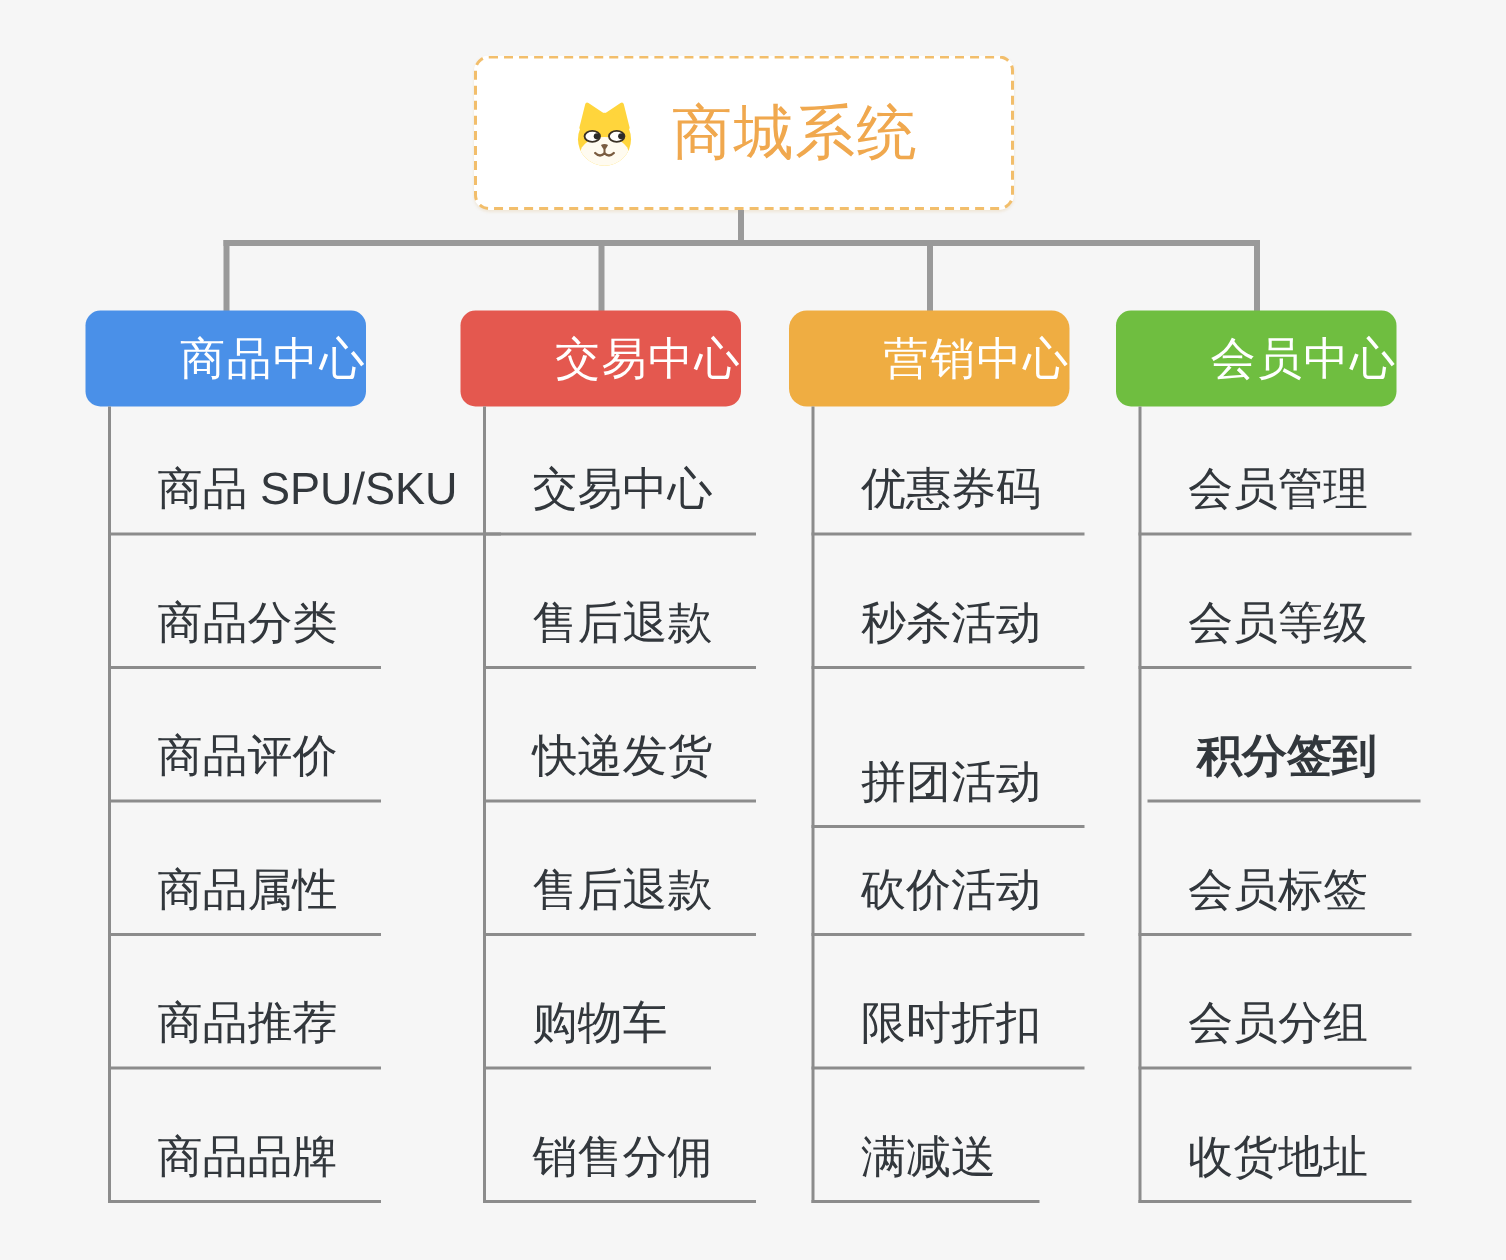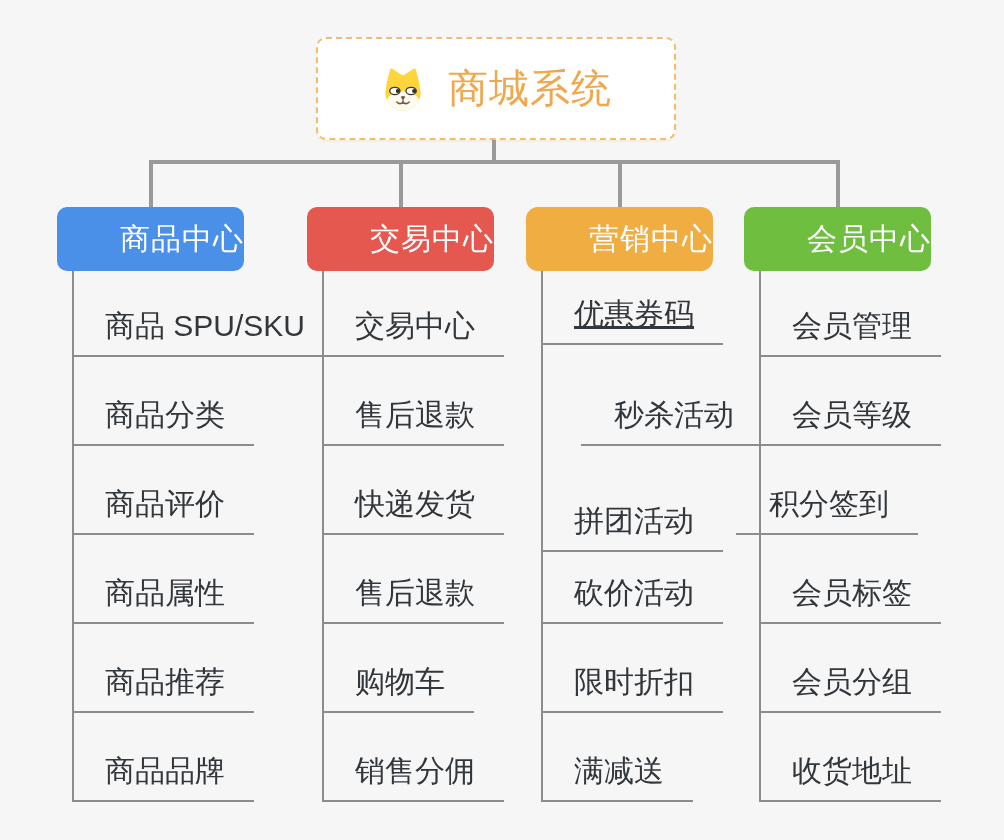--- a/index.html
+++ b/index.html
@@ -148,24 +148,24 @@
         <span>购物车</span>
       </div>
       <div class="mind-item" style="left: 322px; top: 756px;">
         <span>销售分佣</span>
       </div>
       <div class="line" style="left: 617.5px; top: 160px; width: 4px; height: 49px;"></div>
       <div class="branch-box" style="left: 526px; background: rgb(239, 173, 66); border-radius: 12px;">
         <span>营销中心</span>
       </div>
       <div class="thin-line" style="left: 541px; top: 271px; width: 2px; height: 531px;"></div>
-      <div class="mind-item" style="left: 541px; top: 299px; text-decoration: underline;">
+      <div class="mind-item" style="left: 541px; top: 311px;">
         <span>优惠券码</span>
       </div>
-      <div class="mind-item" style="left: 541px; top: 400px; margin-left: 40px;">
+      <div class="mind-item" style="left: 541px; top: 400px;">
         <span>秒杀活动</span>
       </div>
       <div class="mind-item" style="left: 541px; top: 506px;">
         <span>拼团活动</span>
       </div>
       <div class="mind-item" style="left: 541px; top: 578px;">
         <span>砍价活动</span>
       </div>
       <div class="mind-item" style="left: 541px; top: 667px;">
         <span>限时折扣</span>
@@ -177,21 +177,21 @@
       <div class="branch-box" style="left: 744px; background: rgb(111, 190, 64);">
         <span>会员中心</span>
       </div>
       <div class="thin-line" style="left: 759px; top: 271px; width: 2px; height: 531px;"></div>
       <div class="mind-item" style="left: 759px; top: 311px;">
         <span>会员管理</span>
       </div>
       <div class="mind-item" style="left: 759px; top: 400px;">
         <span>会员等级</span>
       </div>
-      <div class="mind-item" style="left: 736px; top: 489px;">
+      <div class="mind-item" style="left: 765px; top: 489px; font-weight: bold;">
         <span>积分签到</span>
       </div>
       <div class="mind-item" style="left: 759px; top: 578px;">
         <span>会员标签</span>
       </div>
       <div class="mind-item" style="left: 759px; top: 667px;">
         <span>会员分组</span>
       </div>
       <div class="mind-item" style="left: 759px; top: 756px;">
         <span>收货地址</span>

